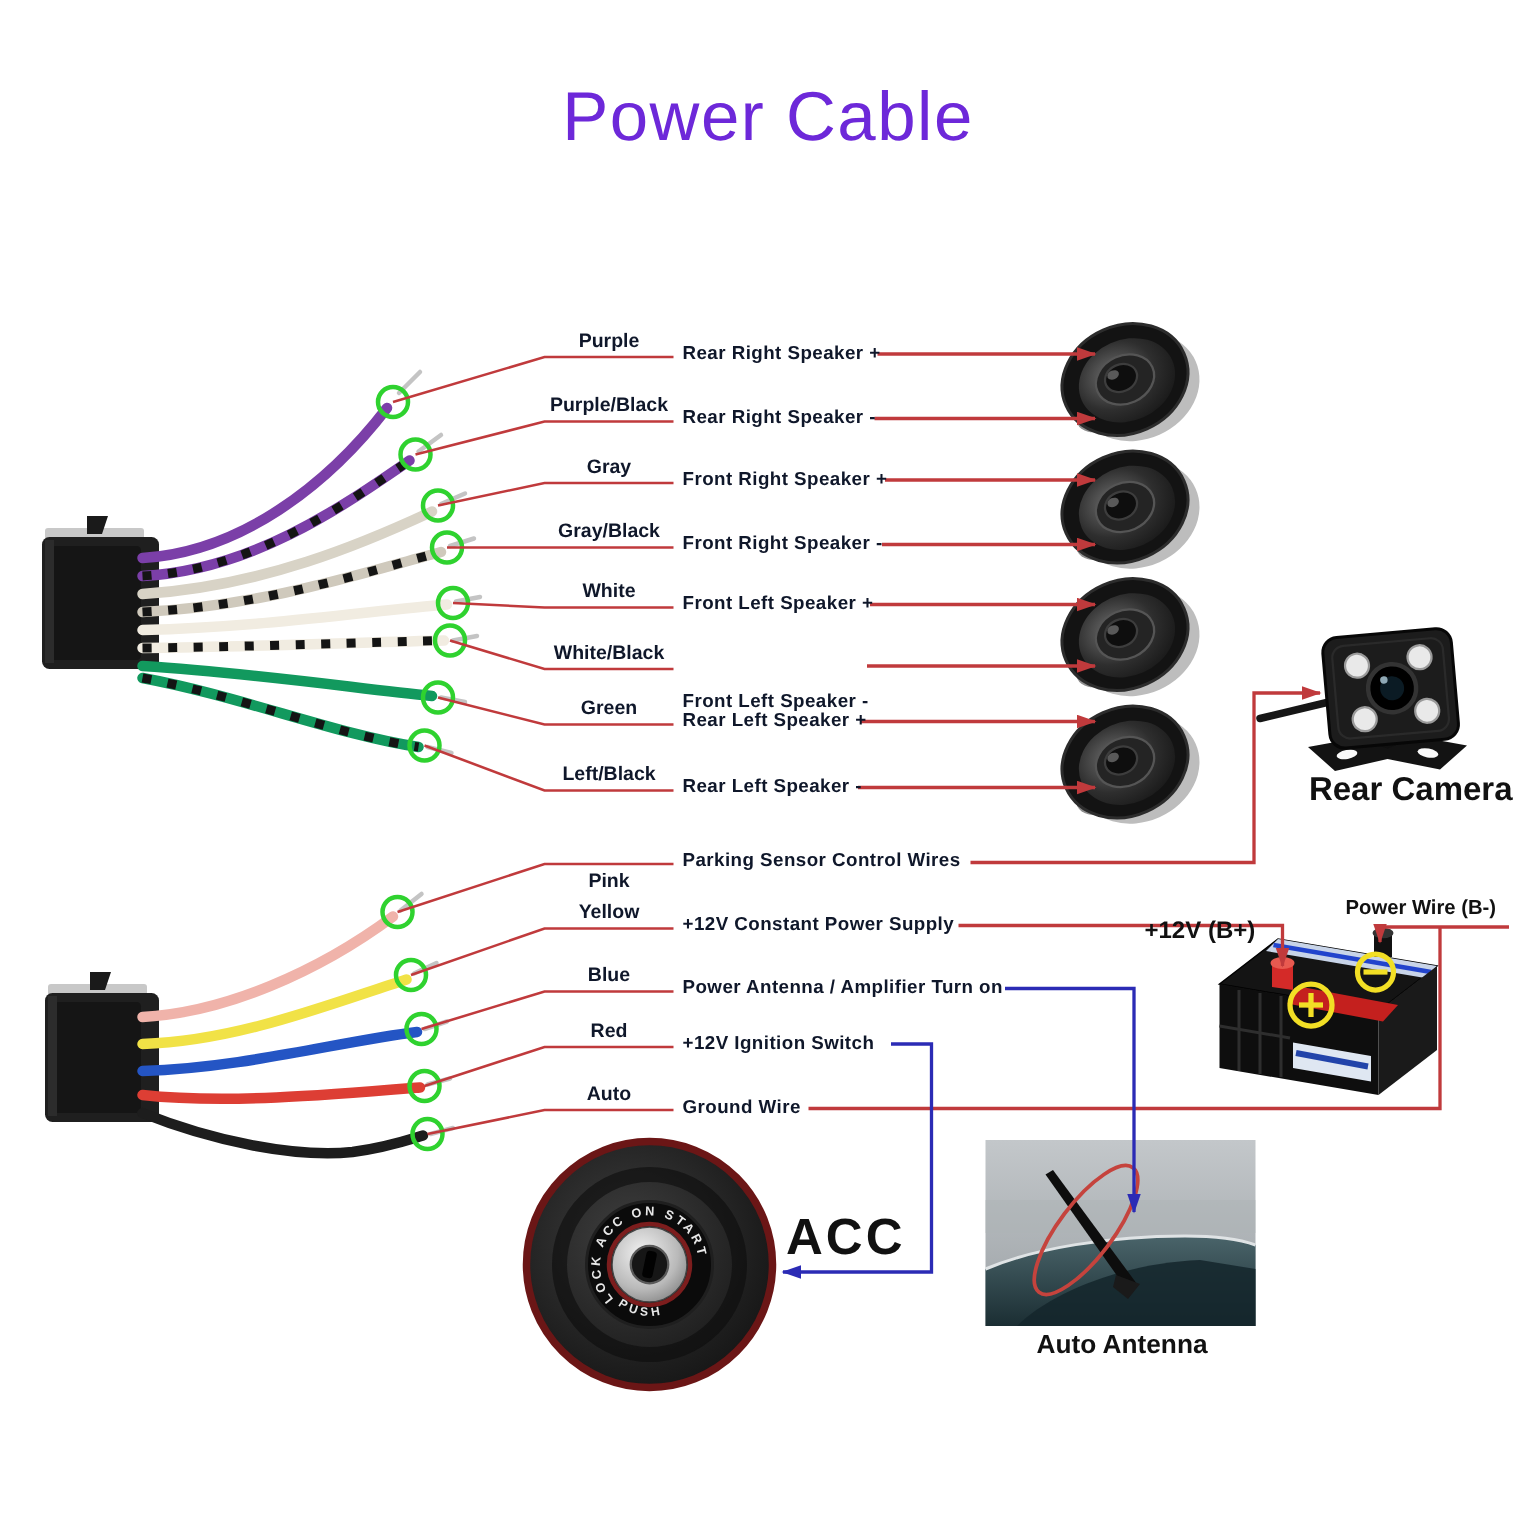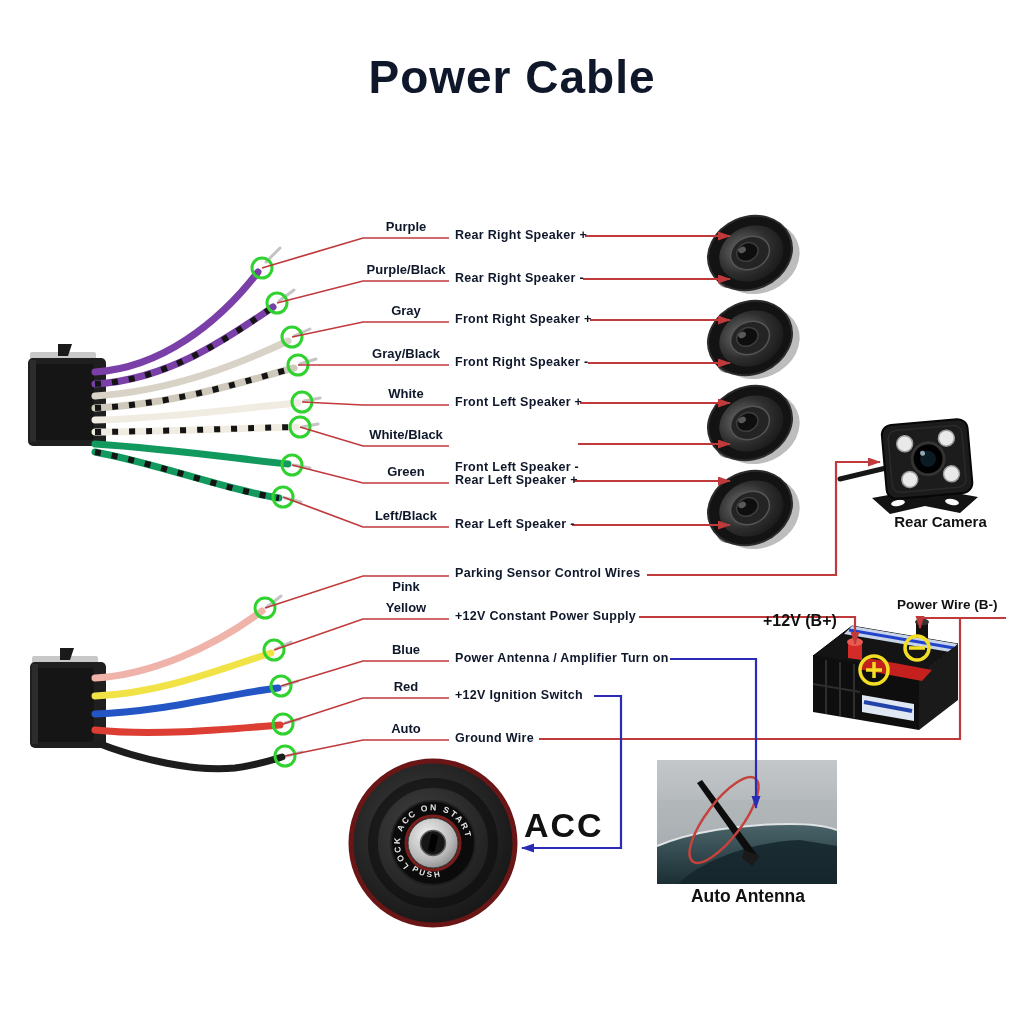--- a/index.html
+++ b/index.html
@@ -1,25 +1,25 @@
 <!DOCTYPE html>
 <html><head>
 <meta charset="utf-8">
 <style>
   html,body{margin:0;padding:0;background:#ffffff;}
   #stage{position:relative;width:1024px;height:1024px;background:#ffffff;overflow:hidden;
          font-family:"Liberation Sans","DejaVu Sans",sans-serif;}
   #stage svg{position:absolute;left:0;top:0;}
   .abs{position:absolute;white-space:nowrap;}
-  .title{left:0;top:50px;width:1024px;text-align:center;font-size:46px;font-weight:700;
-         color:#0f172a;letter-spacing:1px;}
+  .title{left:0;top:50px;width:1024px;text-align:center;font-size:46px;font-weight:400;
+         color:#6d28d9;letter-spacing:1px;}
   .wname{left:327px;width:158px;text-align:center;font-size:13px;font-weight:bold;color:#0f172a;}
   .wfunc{left:455px;font-size:12.5px;font-weight:bold;color:#0f172a;letter-spacing:.3px;}
   .devlabel{font-weight:bold;color:#111;}
-  .cam-label{left:858px;top:513px;width:165px;text-align:center;font-size:15px;}
+  .cam-label{left:858px;top:513px;width:165px;text-align:center;font-size:22px;}
   .bplus{left:763px;top:612px;font-size:16px;}
   .bminus{left:897px;top:597px;font-size:13.5px;}
   .accbig{left:524px;top:806px;font-size:34px;letter-spacing:2px;text-align:center;}
   .ant-label{left:667px;top:886px;width:162px;text-align:center;font-size:17.5px;}
   .lr{stroke:#c03a3c;fill:none;}
   .lb{stroke:#2b2bb5;fill:none;}
   .tip{fill:none;stroke:#2fd22f;stroke-width:3px;}
   .wire{fill:none;stroke-width:7px;stroke-linecap:round;}
   .stripe{fill:none;stroke-width:6px;stroke-dasharray:6 11;stroke-linecap:butt;}
   .bare{fill:none;stroke:#c4c4c4;stroke-width:3px;stroke-linecap:round;}

